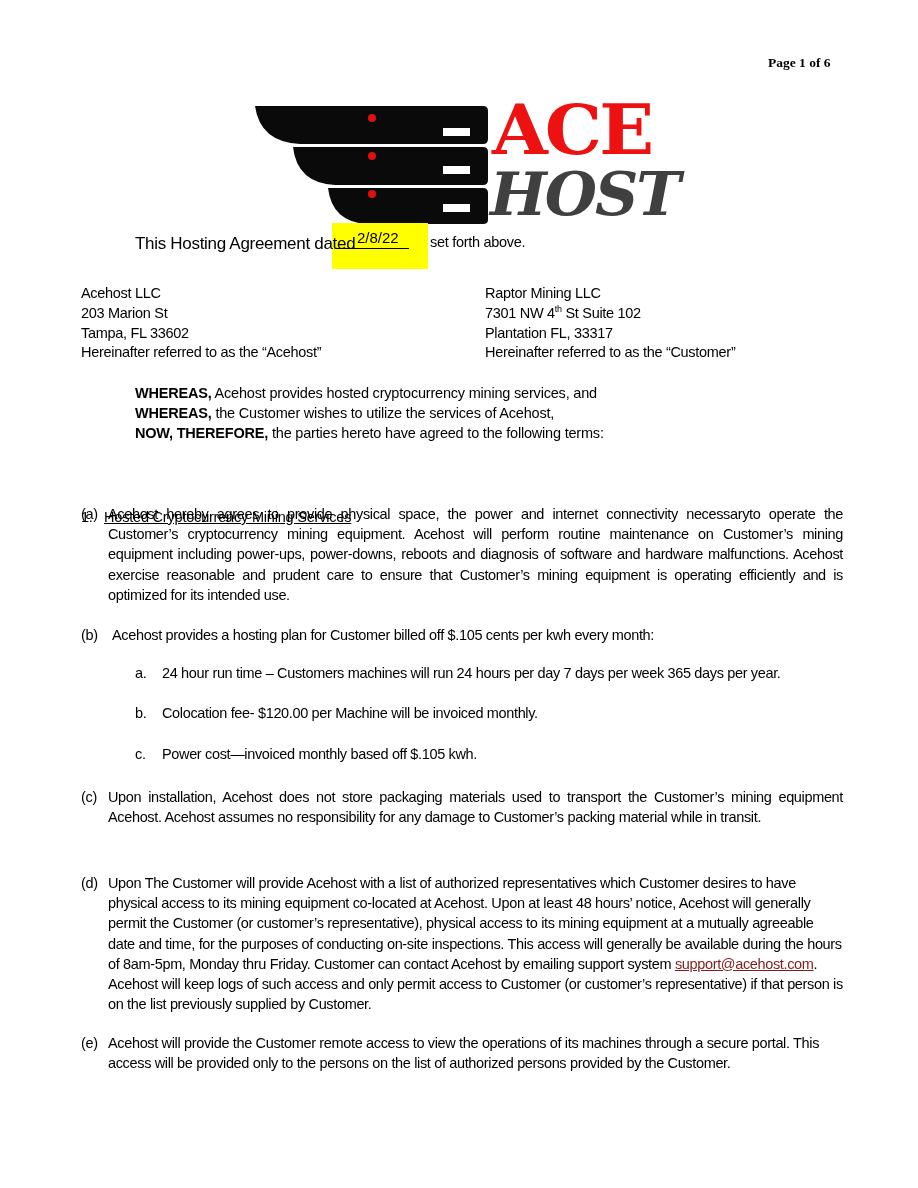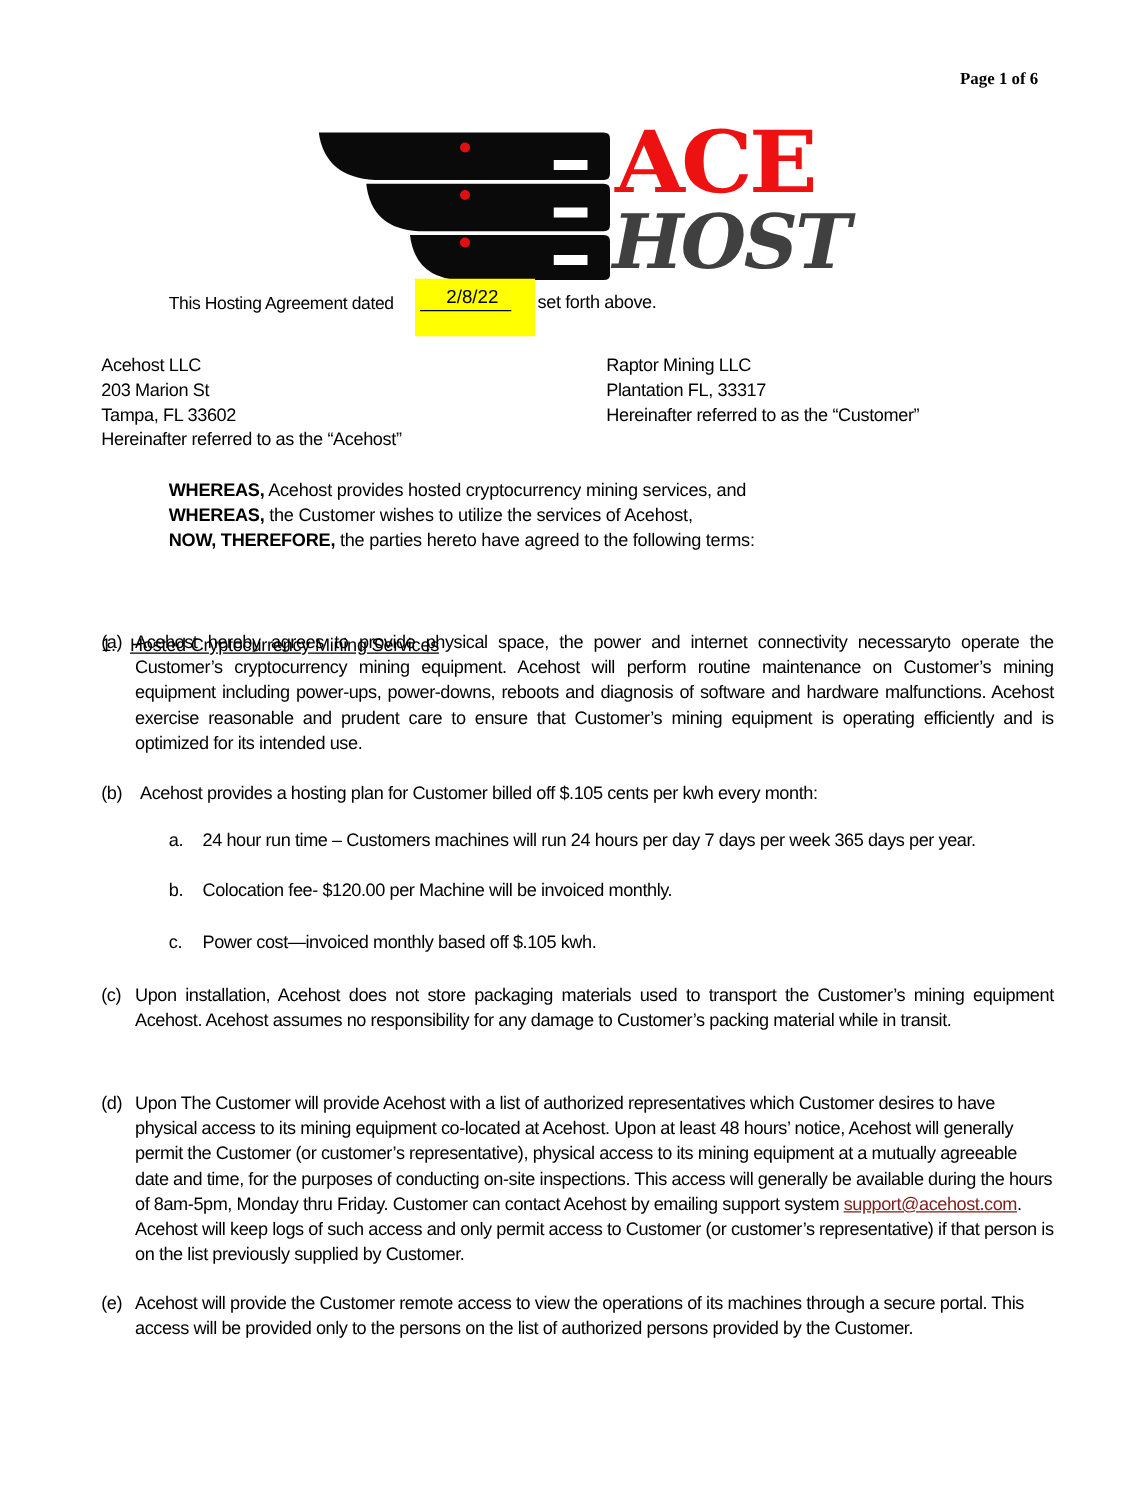--- a/index.html
+++ b/index.html
@@ -18,21 +18,21 @@
       font-family: "DejaVu Serif", serif; font-weight: bold; color: #ee1111;
       font-size: 72px; letter-spacing: -3px; line-height: 1; transform: scaleY(0.95);
       transform-origin: left top;
     }
     .logo-host {
       position: absolute; left: 235px; top: 60px;
       font-family: "DejaVu Serif", serif; font-weight: bold; font-style: italic; color: #404040;
       font-size: 60px; letter-spacing: -2px; line-height: 1;
     }
     .dated-line {
-      position: absolute; left: 135px; top: 234px; font-size: 14px;
+      position: absolute; left: 135px; top: 234px; font-size: 17px;
       letter-spacing: -0.3px; white-space: nowrap;
     }
     .date-box {
       position: absolute; left: 332px; top: 223px; width: 96px; height: 46px; background: #ffff00;
     }
     .date-underline {
       position: absolute; left: 336px; top: 248px; width: 73px; border-top: 1.5px solid #000;
     }
     .date-value {
       position: absolute; left: 357px; top: 229px; font-size: 15px;
@@ -89,20 +89,21 @@
 
 <div class="party left">
   <div>Acehost LLC</div>
   <div>203 Marion St</div>
   <div>Tampa, FL 33602</div>
   <div>Hereinafter referred to as the “Acehost”</div>
 </div>
 
 <div class="party right">
   <div>Raptor Mining LLC</div>
+  <div><span>7301 NW 4</span><sup>th</sup><span> St Suite 102</span></div>
   <div>Plantation FL, 33317</div>
   <div>Hereinafter referred to as the “Customer”</div>
 </div>
 
 <div class="recitals">
   <div><b>WHEREAS,</b><span> Acehost provides hosted cryptocurrency mining services, and</span></div>
   <div><b>WHEREAS,</b><span> the Customer wishes to utilize the services of Acehost,</span></div>
   <div><b>NOW, THEREFORE,</b><span> the parties hereto have agreed to the following terms:</span></div>
 </div>
 

